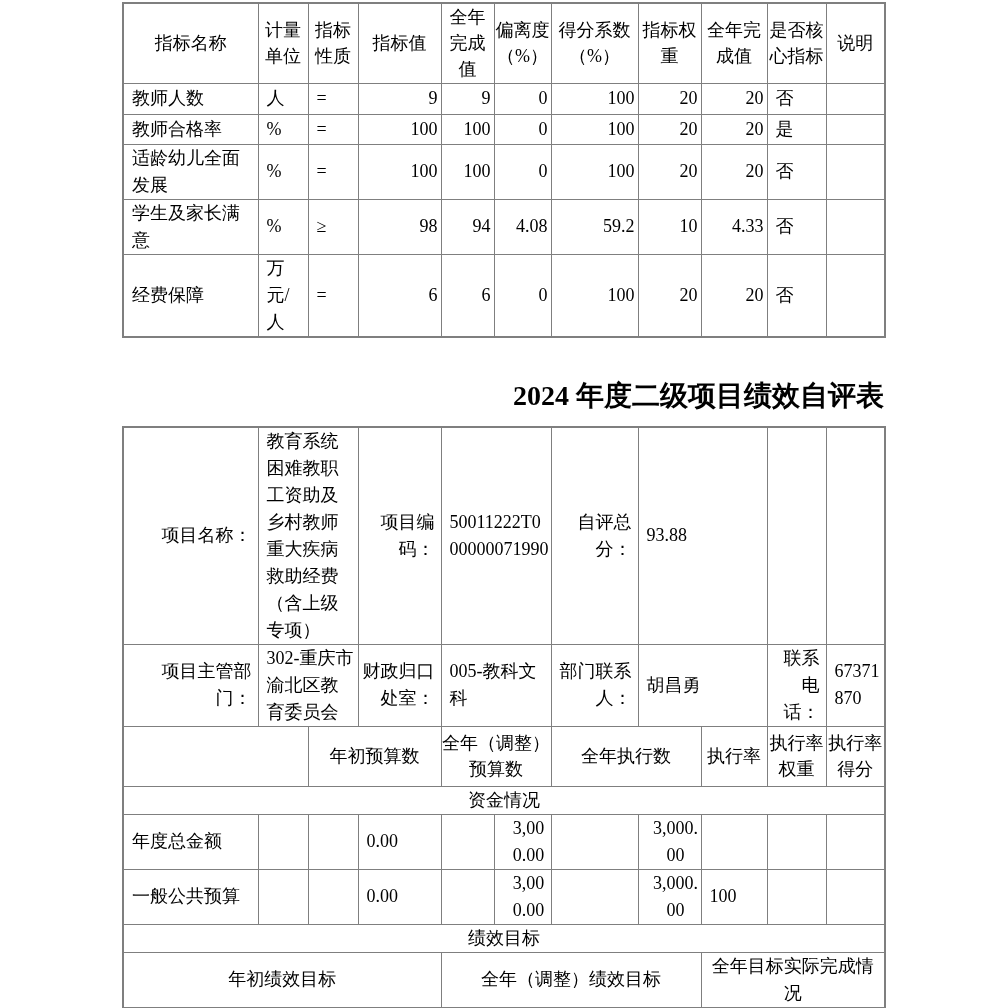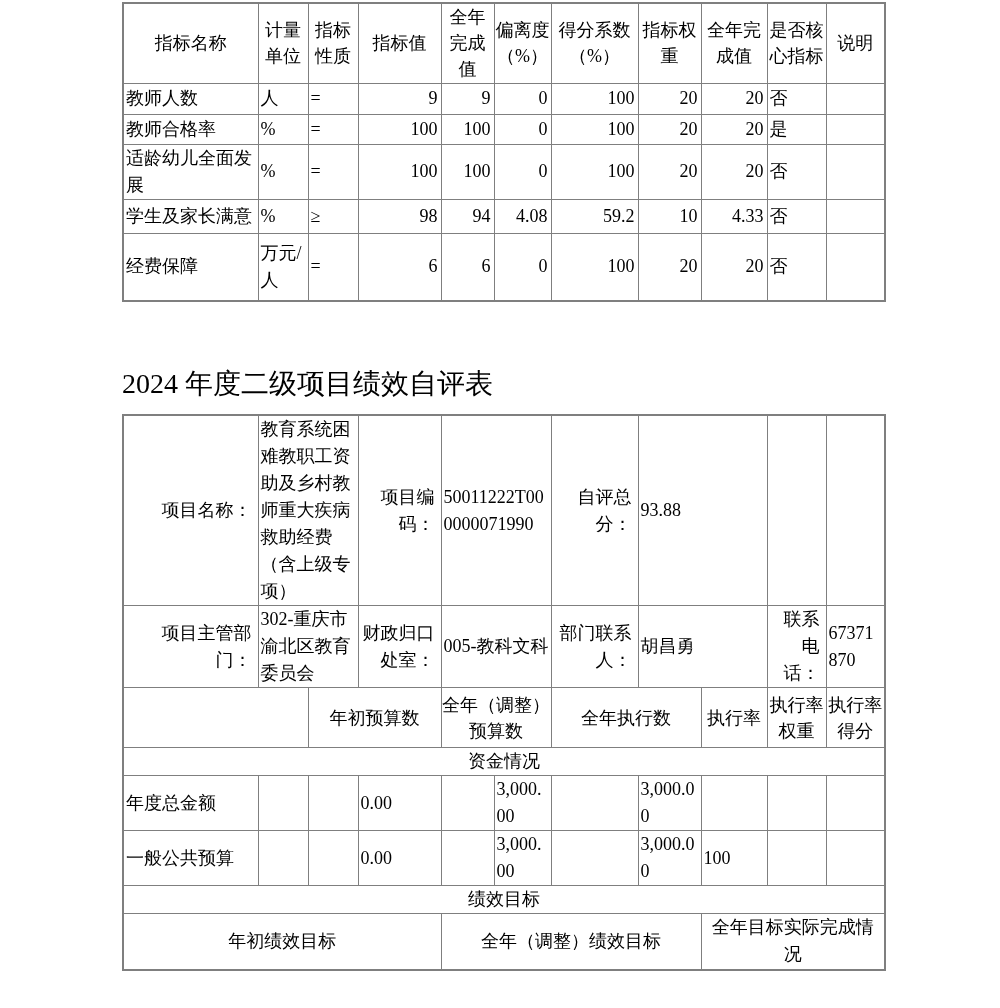--- a/index.html
+++ b/index.html
@@ -33,39 +33,39 @@
   td {
     border: 1.5px solid #7f7f7f;
     vertical-align: middle;
     line-height: 27px;
     padding: 0 2px;
     overflow: hidden;
   }
   
   .hc { text-align: center; padding: 0; line-height: 26px; }
   
-  .tl { text-align: left; padding-left: 2px; }
+  .tl { text-align: left; padding-left: 8px; }
   
   .tr { text-align: right; padding-right: 3px; }
   
   .tc { text-align: center; }
   
   .lbl { text-align: right; padding: 0 6px 0 2px; }
   
   .ba { word-break: break-all; }
-  .num-val { padding: 0 1px 0 2px; }
+  .num-val { padding: 0 1px 0 13px; text-align: center; }
   .goal-wide { padding: 0 6px; }
   .doc-title {
-    margin-top: 64px;
+    margin-top: 40px;
     margin-bottom: 0;
     height: 36px;
     line-height: 36px;
-    text-align: left;
+    text-align: right;
     font-size: 28px;
-    font-weight: normal;
+    font-weight: bold;
   }
   .t2 { margin-top: 12px; }
 </style>
 </head>
 <body>
 
 <div class="page">
   <div class="sheet">
 
     <table class="t1">

